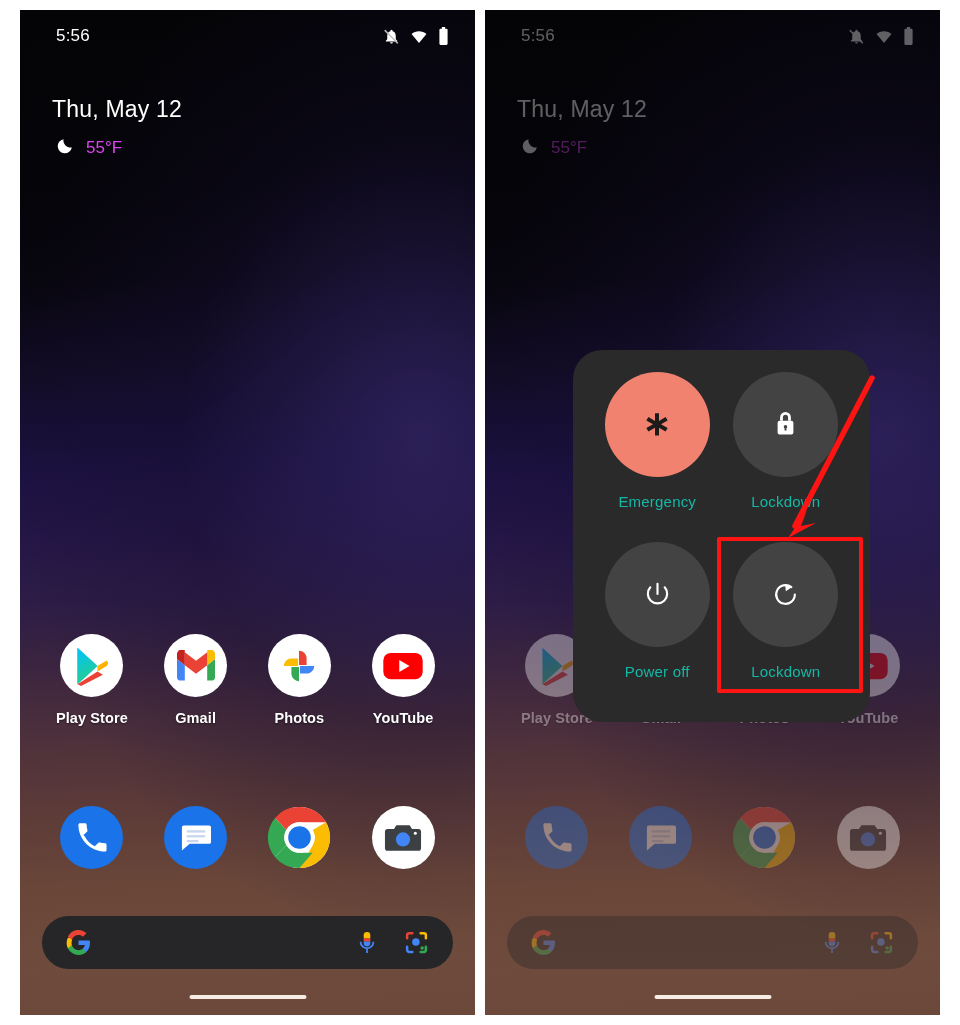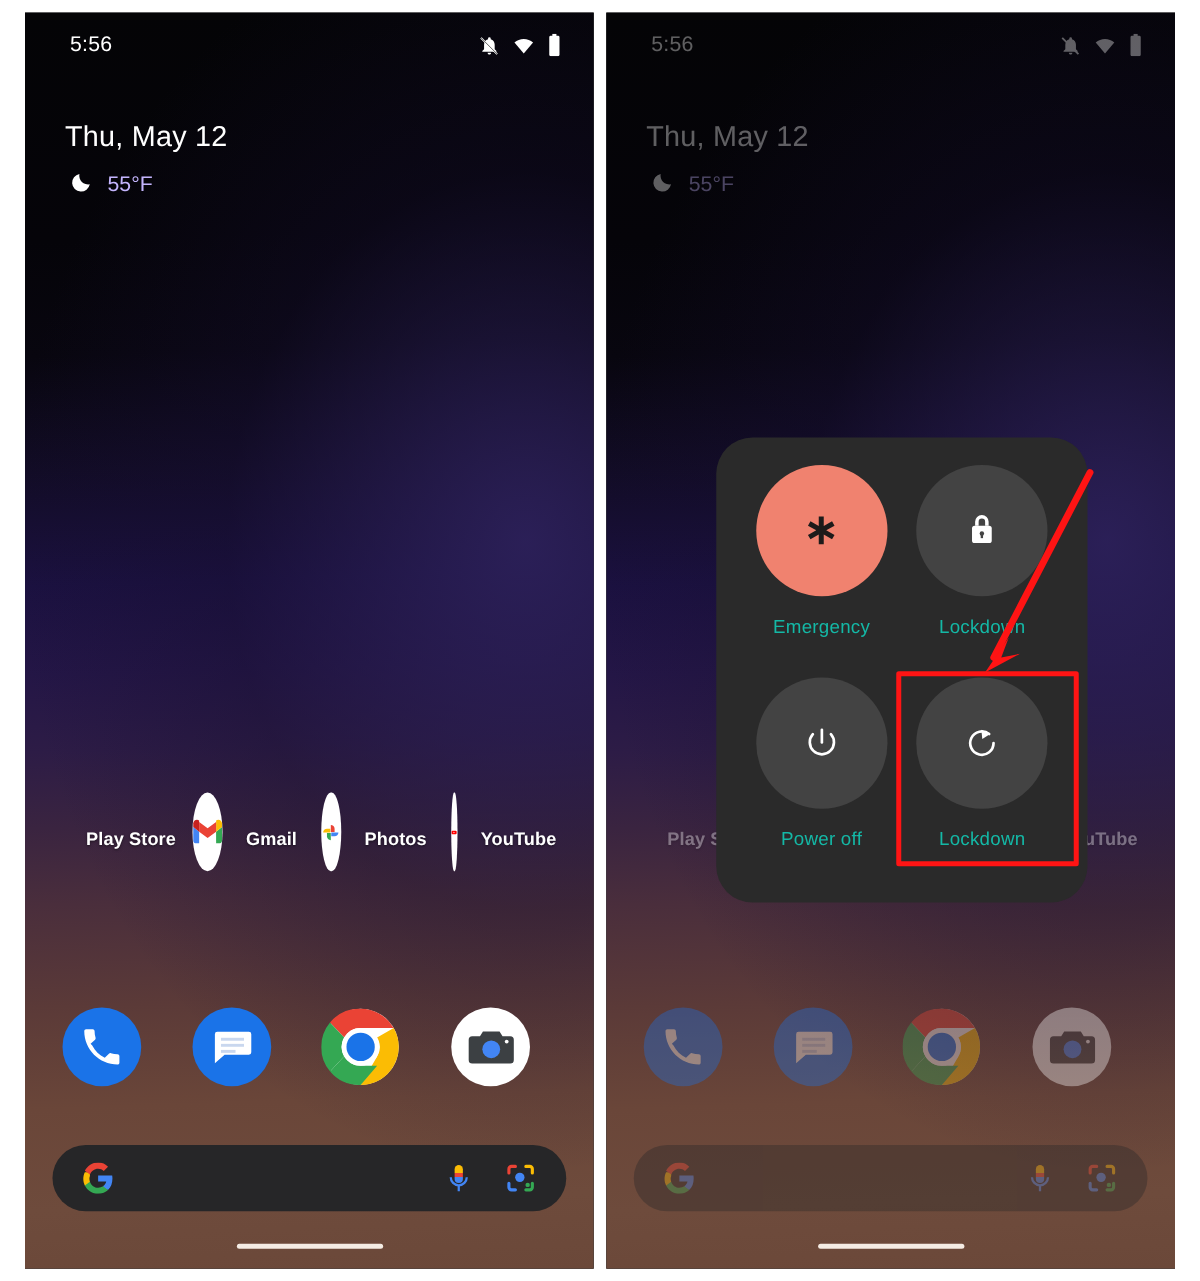--- a/index.html
+++ b/index.html
@@ -46,29 +46,29 @@
     padding: 0 26px 0 36px;
   }
   .sb-time { color: #ffffff; font-size: 17px; letter-spacing: .2px; }
   .sb-icons { display: flex; align-items: center; gap: 10px; }
   .sb-icons svg { display: block; }
 
   
   .widget { position: absolute; top: 86px; left: 32px; }
   .w-date { color: #fff; font-size: 23px; letter-spacing: .2px; }
   .w-weather { display: flex; align-items: center; gap: 11px; margin-top: 13px; margin-left: 4px; }
-  .w-temp { color: #c4b5fd; font-size: 17px; }
+  .w-temp { color: #d946ef; font-size: 17px; }
 
   
   .app-row {
     position: absolute; left: 0; right: 0;
     display: flex; justify-content: space-around; padding: 0 20px;
   }
   #app-row-main { top: 624px; }
-  .app { width: 84px; display: flex; flex-direction: row; align-items: center; gap: 19px; }
+  .app { width: 84px; display: flex; flex-direction: column; align-items: center; }
   .app-ico {
     width: 63px; height: 63px; border-radius: 50%;
     display: flex; align-items: center; justify-content: center;
     background: #fff; overflow: hidden;
   }
   .app-label { margin-top: 13px; color: #fff; font-size: 14.5px; font-weight: 700; letter-spacing: .1px;
                text-shadow: 0 1px 2px rgba(0,0,0,.55); white-space: nowrap; }
 
   
   #dock-row { top: 796px; }

